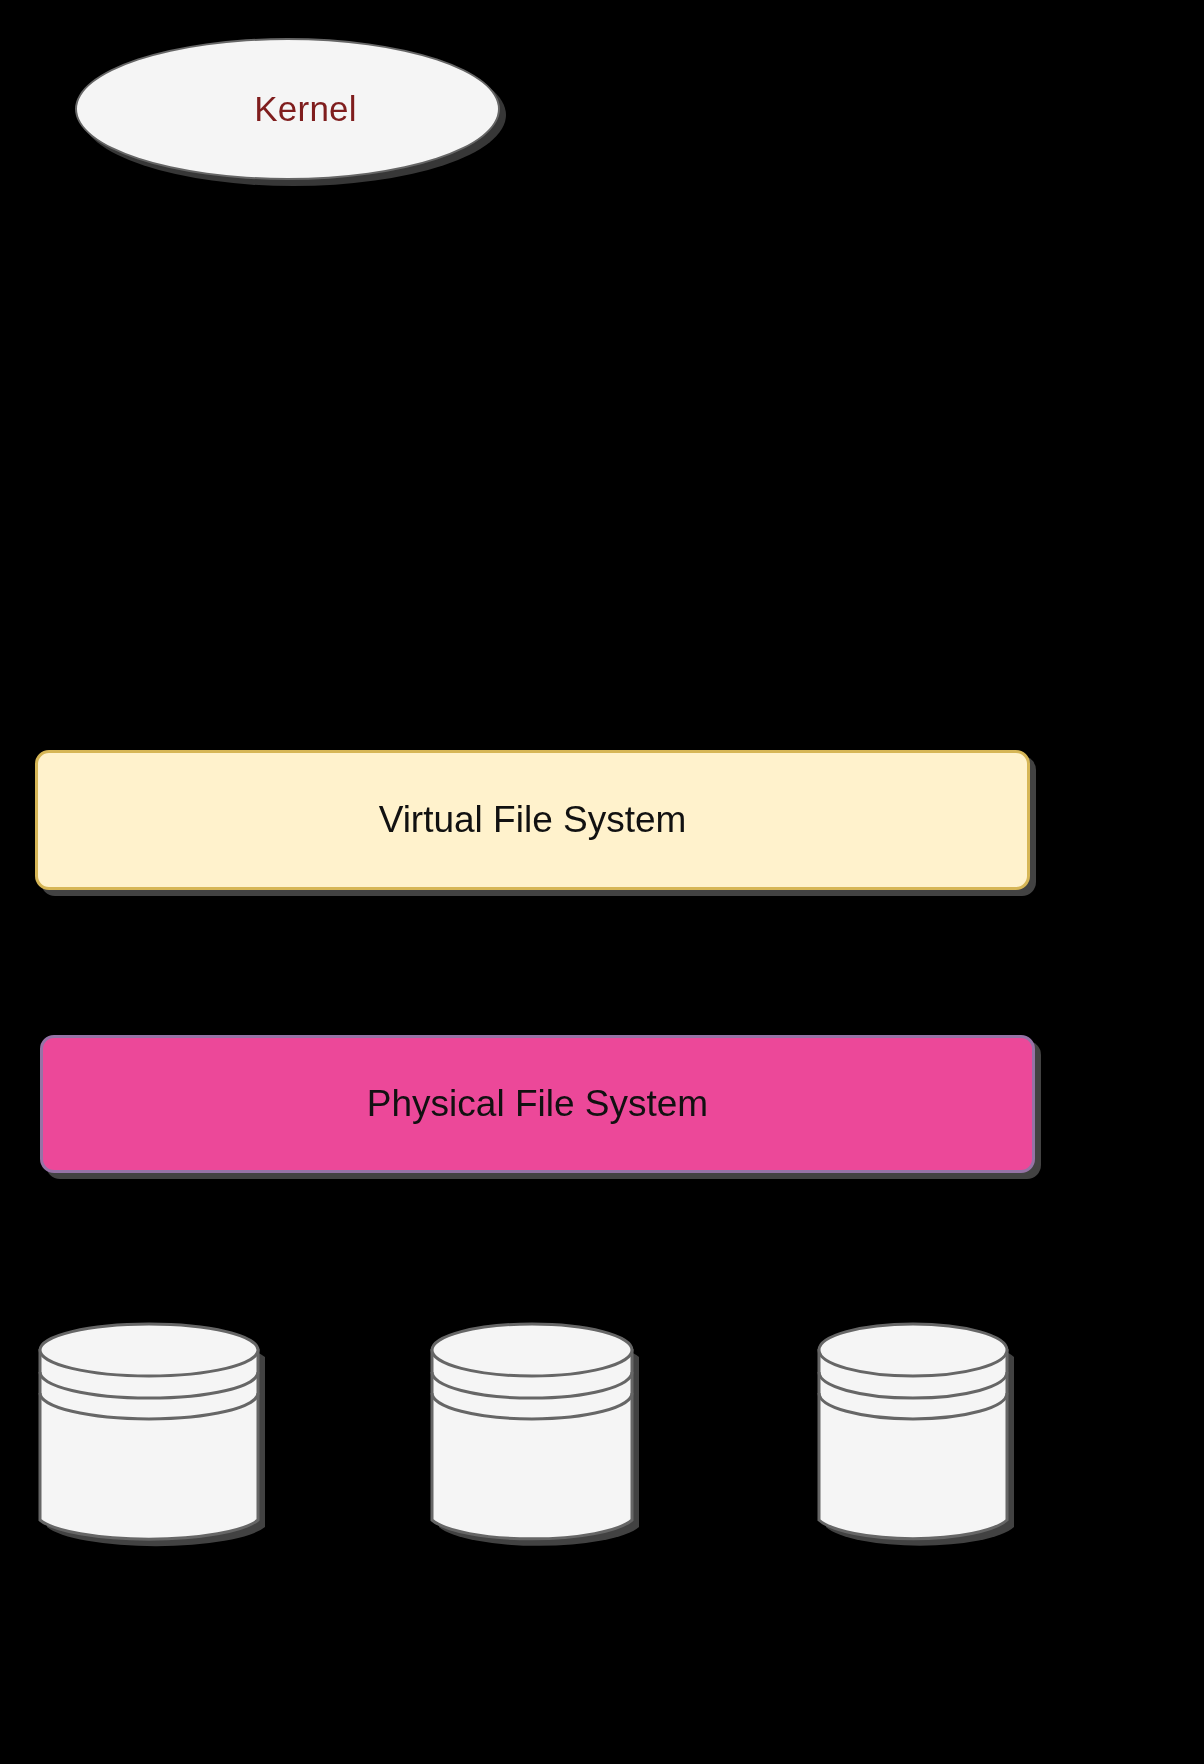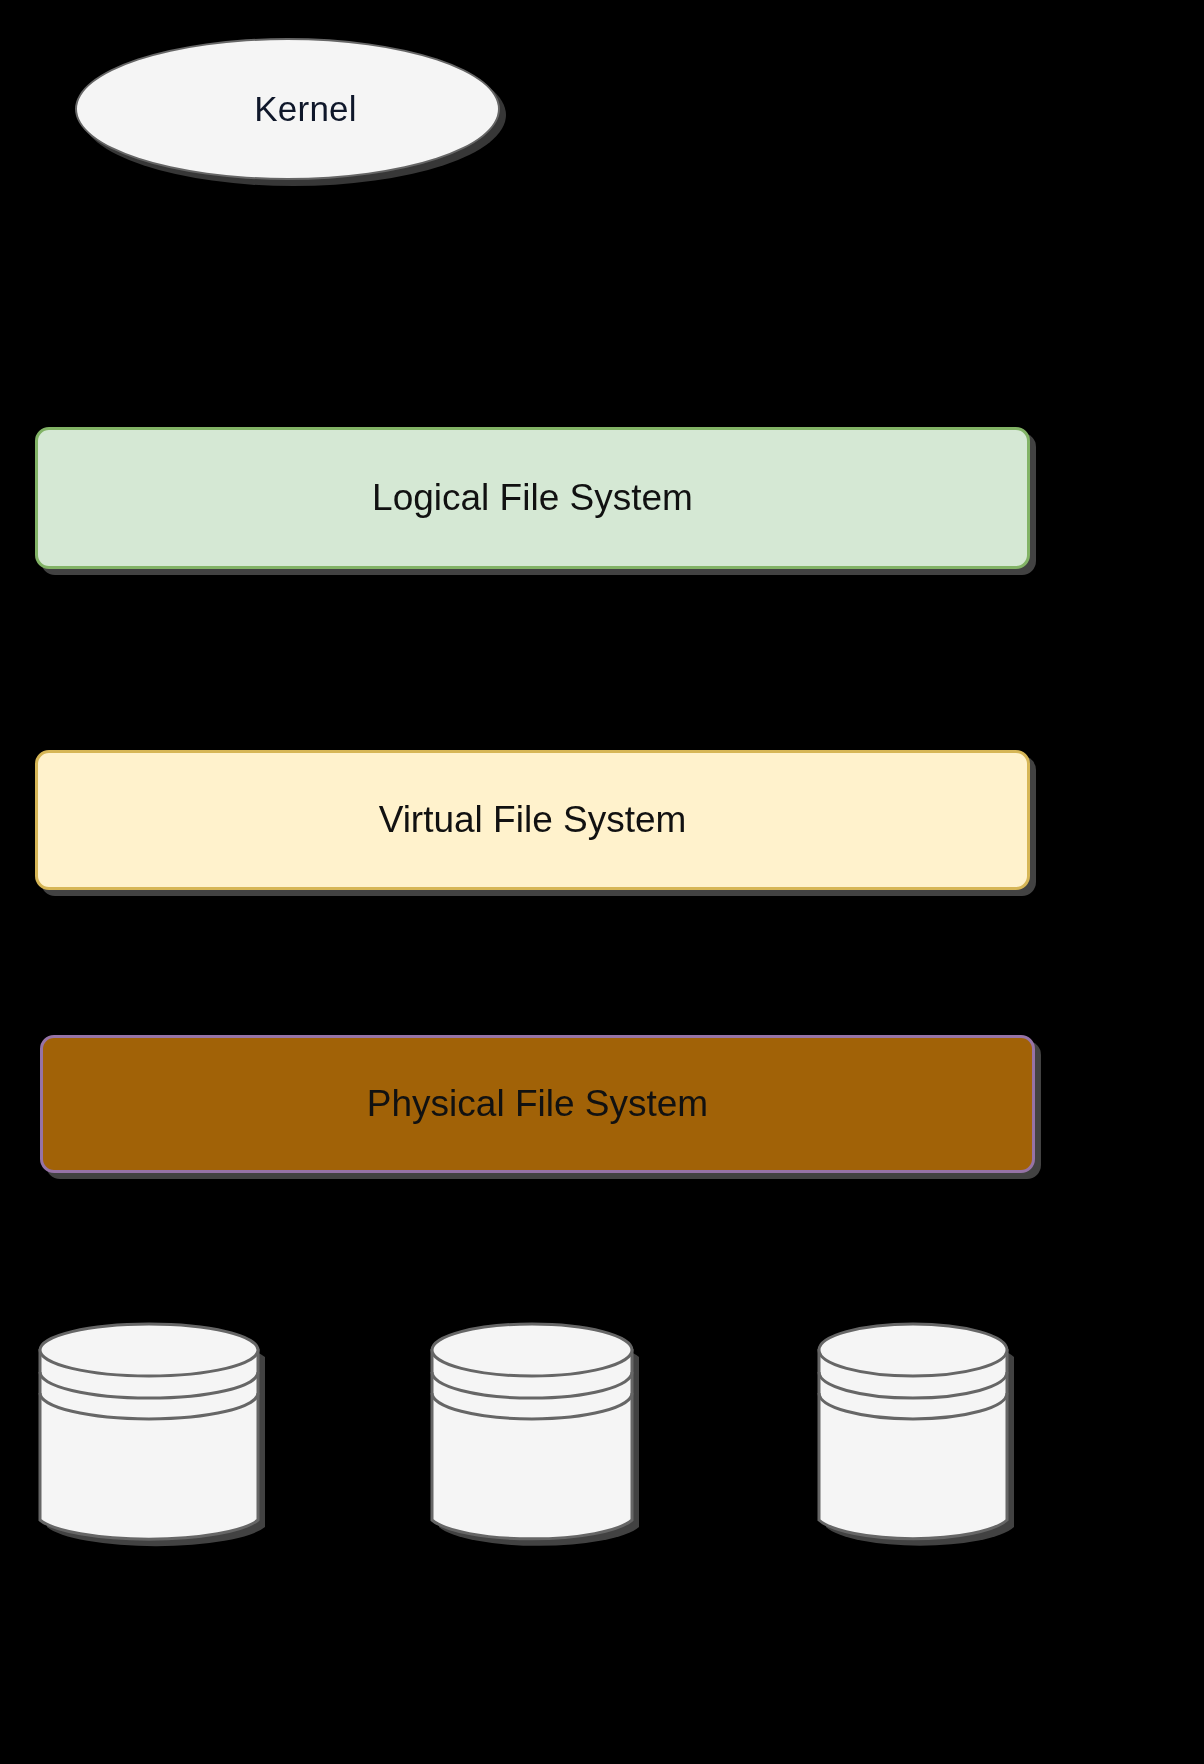--- a/index.html
+++ b/index.html
@@ -29,21 +29,21 @@
   }
   
   .ellipse-node {
     border-radius: 50%;
     background: #f5f5f5;
     border: 2px solid #666666;
     box-shadow: 6px 6px 0 rgba(100,100,100,0.55);
   }
   .ellipse-label {
     font-size: 35px;
-    color: #0f172a;
+    color: #7f1d1d;
     letter-spacing: 0.2px;
     white-space: nowrap;
     margin-left: 36px;
   }
   
   .layer-box {
     border-radius: 14px;
     border-width: 3px;
     border-style: solid;
     box-shadow: 6px 6px 0 rgba(120,120,120,0.55);
@@ -65,29 +65,26 @@
 </head>
 <body>
 
 <div id="diagram-canvas" style="background: rgb(0, 0, 0);">
 
   <div class="node ellipse-node" id="node-kernel" style="left: 75px; top: 38px; width: 425px; height: 142px; background: rgb(245, 245, 245); border-color: rgb(102, 102, 102);">
     <span class="ellipse-label">Kernel</span>
   </div>
 
 
-  <div class="node layer-box" id="node-logical-file-system" style="left: 35px; top: 427px; width: 995px; height: 142px; background: rgb(213, 232, 212); border-color: rgb(130, 179, 102);">
-    <span class="layer-label">Logical File System</span>
-  </div>
 
   <div class="node layer-box" id="node-virtual-file-system" style="left: 35px; top: 750px; width: 995px; height: 140px; background: rgb(255, 242, 204); border-color: rgb(214, 182, 86);">
     <span class="layer-label">Virtual File System</span>
   </div>
 
-  <div class="node layer-box" id="node-physical-file-system" style="left: 40px; top: 1035px; width: 995px; height: 138px; background: #a16207; border-color: rgb(150, 115, 166);">
+  <div class="node layer-box" id="node-physical-file-system" style="left: 40px; top: 1035px; width: 995px; height: 138px; background: #ec4899; border-color: rgb(150, 115, 166);">
     <span class="layer-label">Physical File System</span>
   </div>
 
   <div class="cylinder" id="node-storage-device-1" style="left: 36px; top: 1320px; width: 226px; height: 230px;">
       <svg width="226" height="230" viewBox="0 0 226 230">
         <path d="M 11 37 A 113 26 0 0 1 229 37 L 229 207 A 113 26 0 0 1 11 207 Z" fill="rgba(110,110,110,0.6)"></path>
         <path d="M 4 30 A 113 26 0 0 1 222 30 L 222 200 A 113 26 0 0 1 4 200 Z" fill="#f5f5f5" stroke="#666666" stroke-width="3"></path>
         <ellipse cx="113" cy="30" rx="109" ry="26" fill="#f5f5f5" stroke="#666666" stroke-width="3"></ellipse>
         <path d="M 4 52.099999999999994 A 109 26 0 0 0 222 52.099999999999994" fill="none" stroke="#666666" stroke-width="3"></path>
         <path d="M 4 72.9 A 109 26 0 0 0 222 72.9" fill="none" stroke="#666666" stroke-width="3"></path>

